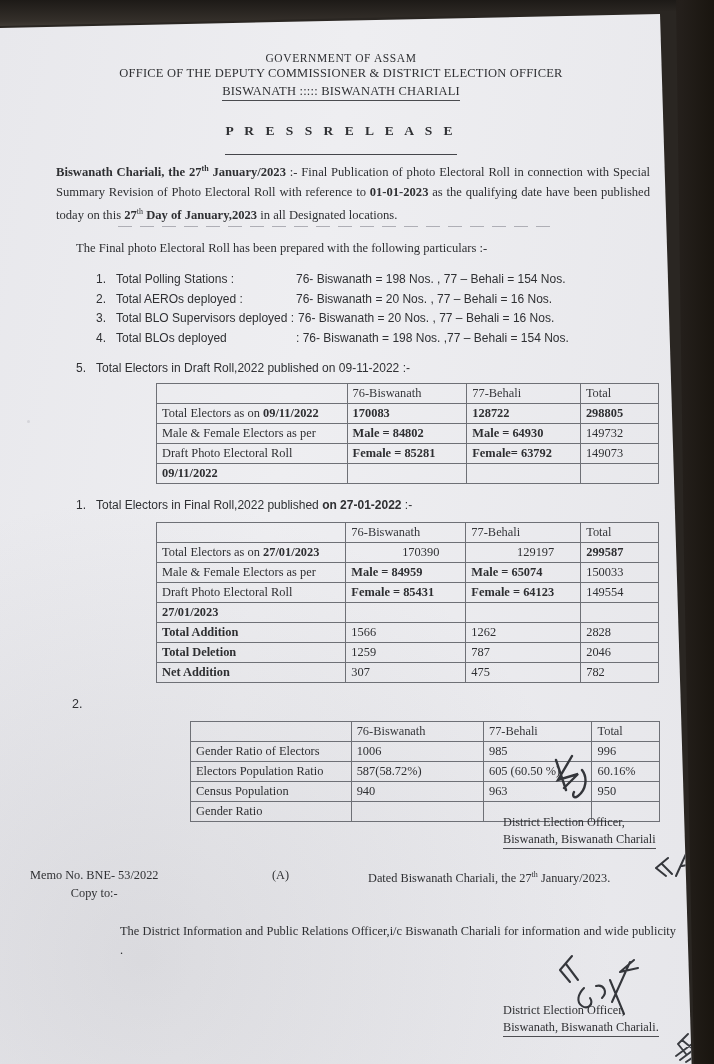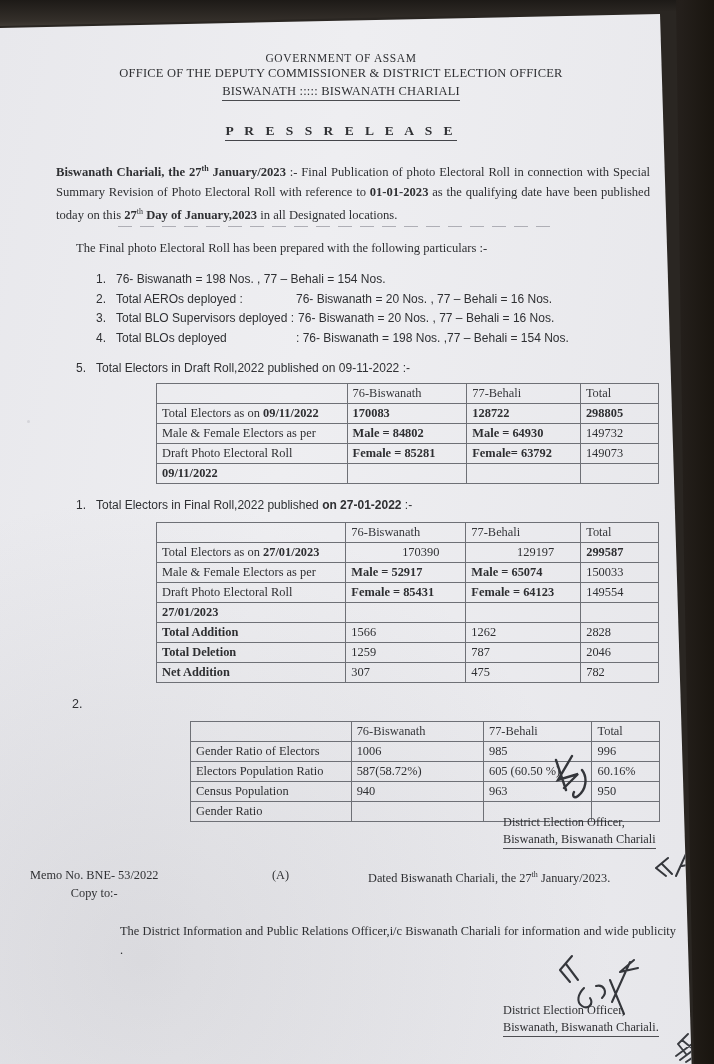--- a/index.html
+++ b/index.html
@@ -36,21 +36,21 @@
 
   .page{position:absolute;left:0;top:0;width:682px;height:1050px;}
 
   
   .hdr{text-align:center;letter-spacing:.3px;}
   .hdr .l1{font-size:11.5px;margin-top:38px;letter-spacing:.6px;}
   .hdr .l2{font-size:12.5px;margin-top:2px;letter-spacing:.2px;}
   .hdr .l3{font-size:12.5px;margin-top:2px;letter-spacing:.2px;
            display:inline-block;border-bottom:1.3px solid #4a4b4f;padding-bottom:1px;}
   .pr{text-align:center;margin-top:22px;font-size:13.5px;font-weight:bold;letter-spacing:4px;}
-  .pr span{border-bottom:1.4px solid #44454a;padding-bottom:2px;}
+  .pr span{border-bottom:1.4px solid #44454a;padding-bottom:16px;}
 
   
   .intro{
     margin:20px 32px 0 56px;
     font-size:12.6px;line-height:20px;text-align:justify;
   }
   .intro b{font-weight:bold;}
   sup{font-size:8px;vertical-align:super;}
   .dash{
     margin:1px 130px 0 118px;height:1px;
@@ -125,20 +125,21 @@
     <div class="intro">
       <b><span>Biswanath Chariali, the 27</span><sup>th</sup><span> January/2023</span></b><span> :- Final Publication of photo Electoral Roll  in connection with  Special  Summary  Revision of Photo Electoral Roll with reference to </span><b>01-01-2023</b><span> as the qualifying date have been published  today on this  </span><b>27</b><sup>th</sup><b> Day of January,2023</b><span> in all Designated locations.</span>
     </div>
     <div class="dash"></div>
     <div class="intro2">The Final  photo Electoral Roll has been prepared with the following particulars :-</div>
 
     <div class="olist">
 
       <div class="li" style="margin-top:4px;">
         <span class="num">1.</span>
+        <span class="lbl" style="width:180px">Total Polling Stations :</span>
         <span class="val">76- Biswanath = 198 Nos. , 77 – Behali = 154 Nos.</span>
       </div>
 
       <div class="li">
         <span class="num">2.</span>
         <span class="lbl" style="width:180px">Total AEROs deployed :</span>
         <span class="val">76- Biswanath = 20 Nos. ,  77 – Behali = 16 Nos.</span>
       </div>
 
       <div class="li li3">
@@ -208,21 +209,21 @@
         <td class="c-t">Total</td>
       </tr>
       <tr>
         <td>Total Electors as on <b>27/01/2023</b></td>
         <td class="rt">170390</td>
         <td class="rt">129197</td>
         <td class="b">299587</td>
       </tr>
       <tr>
         <td>Male &amp; Female Electors as per</td>
-        <td class="b">Male = 52917</td>
+        <td class="b">Male = 84959</td>
         <td class="b">Male = 65074</td>
         <td>150033</td>
       </tr>
       <tr>
         <td>Draft Photo Electoral Roll</td>
         <td class="b">Female = 85431</td>
         <td class="b">Female = 64123</td>
         <td>149554</td>
       </tr>
       <tr>

